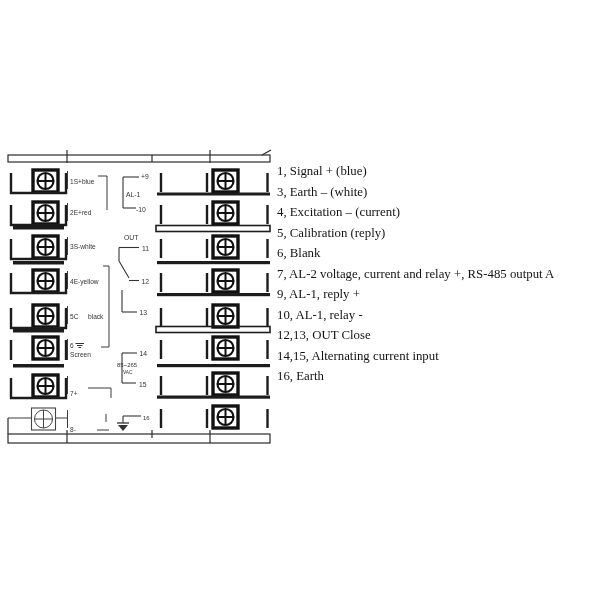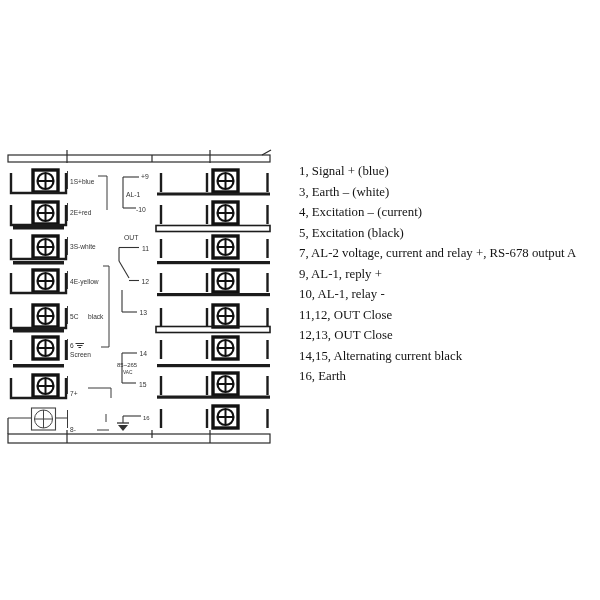--- a/index.html
+++ b/index.html
@@ -1,19 +1,19 @@
 <!DOCTYPE html>
 <html><head>
 <meta charset="utf-8">
 <style>
   html,body{margin:0;padding:0;background:#ffffff;}
   #stage{position:relative;width:600px;height:600px;background:#fff;overflow:hidden;
          font-family:"Liberation Sans",sans-serif;}
   #diagram-svg{position:absolute;left:0;top:0;}
-  .legend{position:absolute;left:299px;top:161px;color:#131313;
+  .legend{position:absolute;left:277px;top:161px;color:#131313;
           font-family:"Liberation Serif",serif;font-size:12.8px;line-height:20.55px;
           white-space:nowrap;}
   .lg{height:20.55px;}
   svg text{fill:#333;font-family:"Liberation Sans",sans-serif;}
   .tl{font-size:6.6px;}
   .tm{font-size:6.8px;}
   .ts{font-size:6px;}
   .tv{font-size:4.8px;}
 </style>
 </head>
@@ -211,23 +211,23 @@
         <rect x="157" y="364" width="113" height="3.2" fill="#1c1c1c"></rect>
         <rect x="157" y="395.5" width="113" height="3.2" fill="#1c1c1c"></rect>
       </g>
     </g>
   </svg>
 
   <div class="legend">
     <div class="lg">1, Signal + (blue)</div>
     <div class="lg">3, Earth – (white)</div>
     <div class="lg">4, Excitation – (current)</div>
-    <div class="lg">5, Excitation (black)</div>
-    <div class="lg">7, AL-2 voltage, current and relay +, RS-678 output A</div>
+    <div class="lg">5, Calibration (reply)</div>
+    <div class="lg">6, Blank</div>
+    <div class="lg">7, AL-2 voltage, current and relay +, RS-485 output A</div>
     <div class="lg">9, AL-1, reply +</div>
     <div class="lg">10, AL-1, relay -</div>
-    <div class="lg">11,12, OUT Close</div>
     <div class="lg">12,13, OUT Close</div>
-    <div class="lg">14,15, Alternating current black</div>
+    <div class="lg">14,15, Alternating current input</div>
     <div class="lg">16, Earth</div>
   </div>
 
 </div>
 
 </body></html>

